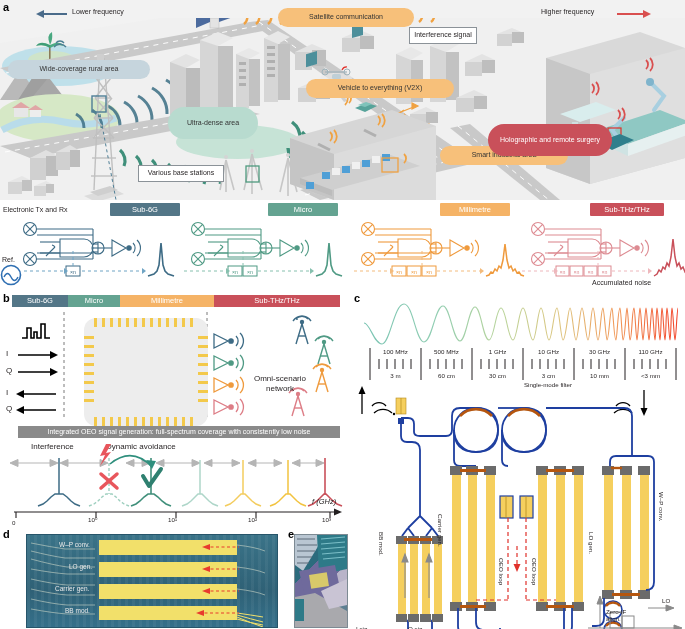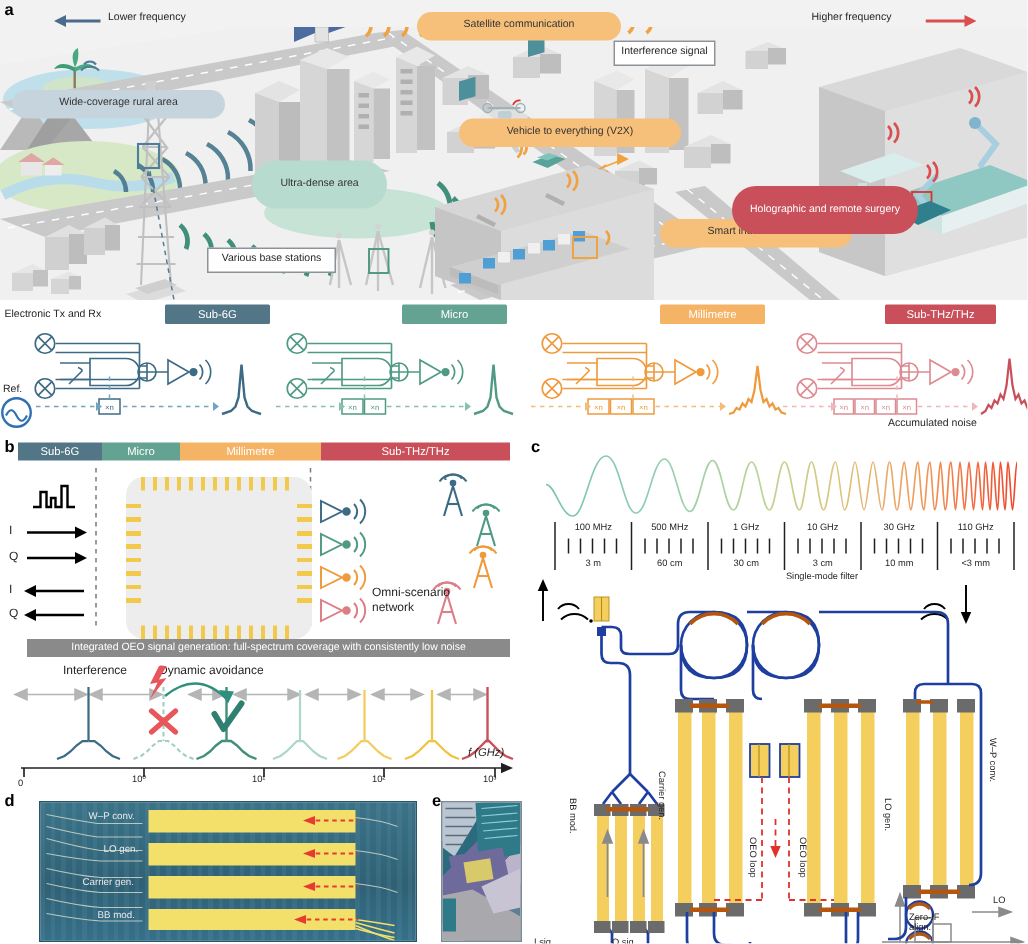--- a/index.html
+++ b/index.html
@@ -738,25 +738,25 @@
 
   <div class="abs" style="left:94px;top:26px;width:104px;height:9px;
       background:repeating-linear-gradient(to right,#f3c94b 0 3px,transparent 3px 8px);"></div>
   <div class="abs" style="left:94px;top:125px;width:104px;height:9px;
       background:repeating-linear-gradient(to right,#f3c94b 0 3px,transparent 3px 8px);"></div>
   <div class="abs" style="left:84px;top:44px;width:10px;height:72px;
       background:repeating-linear-gradient(to bottom,#f3c94b 0 3px,transparent 3px 9px);"></div>
   <div class="abs" style="left:198px;top:44px;width:10px;height:72px;
       background:repeating-linear-gradient(to bottom,#f3c94b 0 3px,transparent 3px 9px);"></div>
 
-  <div class="abs md" style="left:248px;top:98px;width:64px;line-height:1.3;">Omni-scenario network</div>
+  <div class="abs md" style="left:248px;top:82px;width:64px;text-align:center;line-height:1.3;">Omni-scenario network</div>
 
   <div class="banner" style="left:18px;top:134px;width:322px;">Integrated OEO signal generation: full-spectrum coverage with consistently low noise</div>
 
-  <div class="abs md" style="left:42px;top:150px;">Interference</div>
+  <div class="abs md" style="left:31px;top:150px;">Interference</div>
   <div class="abs md" style="left:106px;top:150px;">Dynamic avoidance</div>
 
   <svg class="abs" style="left:0;top:146px;" width="348" height="86">
 
     <g stroke="#b5b5b5" stroke-width="1" fill="#b5b5b5">
       <g>
           <line x1="14" y1="25" x2="54" y2="25"></line>
           <polygon points="10,25 18,21.5 18,28.5"></polygon>
           <polygon points="58,25 50,21.5 50,28.5"></polygon>
         </g>

